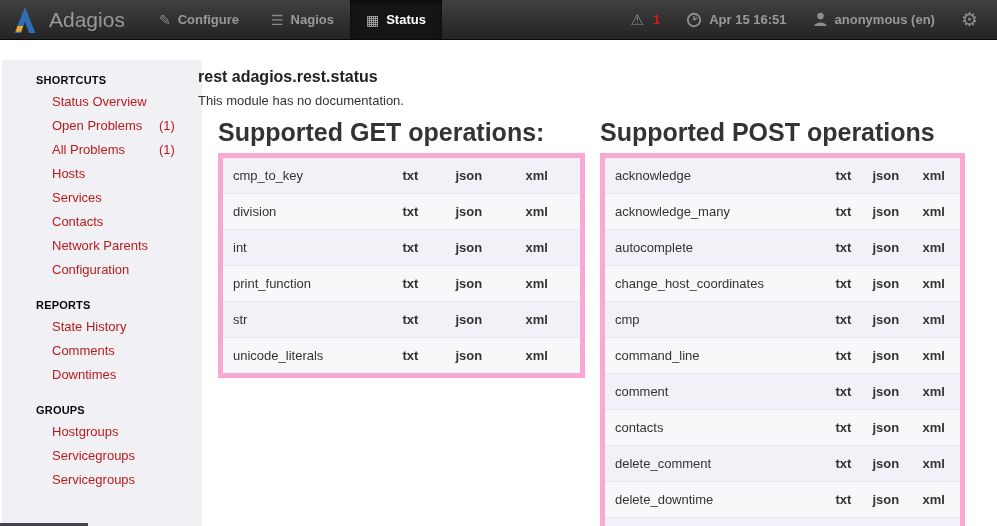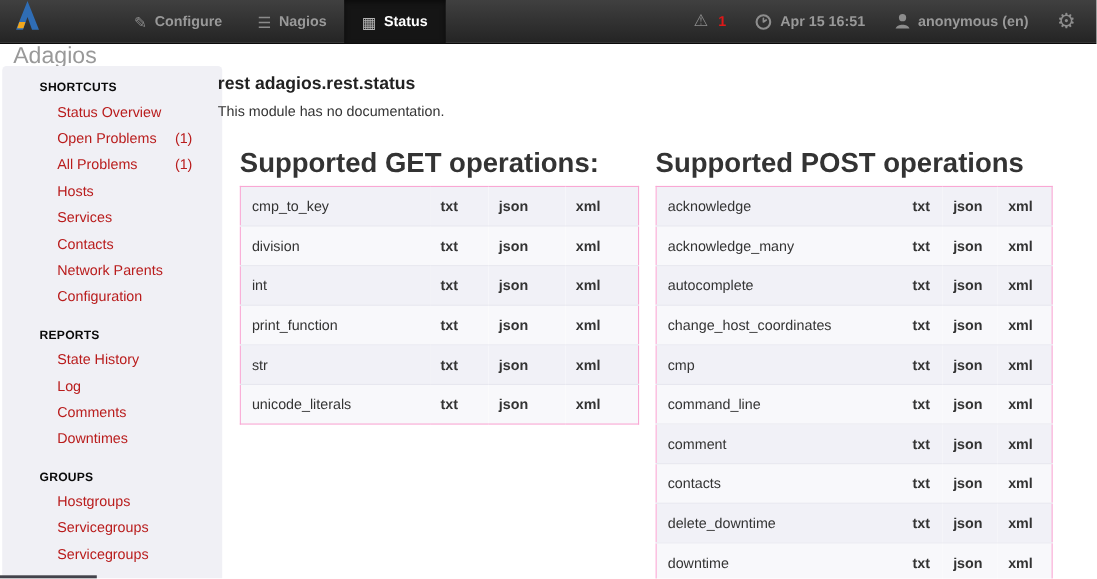--- a/index.html
+++ b/index.html
@@ -4,22 +4,22 @@
 <style>
   * { margin:0; padding:0; box-sizing:border-box; }
   html,body { width:997px; height:526px; overflow:hidden; background:#fff;
     font-family:"Liberation Sans", sans-serif; position:relative; }
 
   
   .navbar { position:absolute; left:0; top:0; width:997px; height:40px;
     background:linear-gradient(#404040,#242424); border-bottom:1px solid #0b0b0b;
     display:flex; align-items:stretch; font-size:13px; font-weight:bold; color:#999; }
   .nav-left { display:flex; align-items:stretch; }
-  .brand { display:flex; gap:11px; padding:0 18px 0 12px;
-    font-size:21px; font-weight:normal; color:#999; text-decoration:none;flex-direction:column; }
+  .brand { display:flex; align-items:center; gap:11px; padding:0 18px 0 12px;
+    font-size:21px; font-weight:normal; color:#999; text-decoration:none; }
   .nav-item { display:flex; align-items:center; gap:7px; padding:0 16px;
     color:#999; text-decoration:none; cursor:pointer; }
   .nav-item .glyph { font-size:14px; color:#8a8a8a; font-weight:normal; }
   .nav-item.active { background:#151515; color:#fff;
     box-shadow:inset 0 2px 5px rgba(0,0,0,.5); }
   .nav-item.active .glyph { color:#b5b5b5; }
   .nav-right { margin-left:auto; display:flex; align-items:stretch; padding-right:6px; }
   .nav-right .nav-item { padding:0 13px; }
   .alert-count { color:#e01818; margin-left:2px; }
   .icon-svg { display:block; }
@@ -34,23 +34,23 @@
   .side-section:first-child .side-section-title { margin-top:0; }
   .side-item { display:block; position:relative; font-size:13px; color:#b91c1c;
     line-height:24px; text-decoration:none;margin-left:16px; }
   .side-count { position:absolute; left:107px; top:0; }
 
   
   .content { position:absolute; left:198px; top:60px; right:0; }
   .page-title { font-size:16px; font-weight:bold; color:#222; margin:7px 0 7px; line-height:19px; }
   .module-doc { font-size:13px; color:#333; margin:0 0 9px; line-height:15px; }
   .columns { margin-left:20px; display:flex; gap:15px; align-items:flex-start; }
-  .op-heading { font-size:25px; font-weight:bold; color:#333; margin:16px 0 6px; line-height:30px; }
-
-  table.ops { border-collapse:collapse; table-layout:fixed; border:1px solid #f9a8d4; }
+  .op-heading { font-size:25px; font-weight:bold; color:#333; margin:0 0 6px; line-height:30px; }
+
+  table.ops { border-collapse:collapse; table-layout:fixed; border:5px solid #f9a8d4; }
   table.ops-get { width:362px; }
   table.ops-post { width:360px; }
   .ops td { padding:10px; font-size:13px; color:#333; border-top:1px solid #e7e7ef;
     white-space:nowrap; overflow:hidden; }
   .ops tr:first-child td { border-top:none; }
   .ops tr:nth-child(odd) { background:#f1f1f7; }
   .ops tr:nth-child(even) { background:#f8f8fb; }
   .fmt-link { font-weight:bold; color:#333; text-decoration:none; cursor:pointer; }
 
   .status-fragment { position:absolute; left:0; bottom:0; width:88px; height:3px;
@@ -120,21 +120,20 @@
     <a class="side-item"><span>All Problems</span><span class="side-count">(1)</span></a>
     <a class="side-item"><span>Hosts</span></a>
     <a class="side-item"><span>Services</span></a>
     <a class="side-item"><span>Contacts</span></a>
     <a class="side-item"><span>Network Parents</span></a>
     <a class="side-item"><span>Configuration</span></a>
   </div>
   <div class="side-section">
     <div class="side-section-title">REPORTS</div>
     <a class="side-item"><span>State History</span></a>
-    <a class="side-item"><span>Log</span></a>
     <a class="side-item"><span>Comments</span></a>
     <a class="side-item"><span>Downtimes</span></a>
   </div>
   <div class="side-section">
     <div class="side-section-title">GROUPS</div>
     <a class="side-item"><span>Hostgroups</span></a>
     <a class="side-item"><span>Servicegroups</span></a>
     <a class="side-item"><span>Servicegroups</span></a>
   </div>
 </aside>
@@ -247,20 +246,26 @@
           <td><a class="fmt-link">json</a></td>
           <td><a class="fmt-link">xml</a></td>
         </tr>
         <tr>
           <td>contacts</td>
           <td><a class="fmt-link">txt</a></td>
           <td><a class="fmt-link">json</a></td>
           <td><a class="fmt-link">xml</a></td>
         </tr>
         <tr>
+          <td>delete_comment</td>
+          <td><a class="fmt-link">txt</a></td>
+          <td><a class="fmt-link">json</a></td>
+          <td><a class="fmt-link">xml</a></td>
+        </tr>
+        <tr>
           <td>delete_downtime</td>
           <td><a class="fmt-link">txt</a></td>
           <td><a class="fmt-link">json</a></td>
           <td><a class="fmt-link">xml</a></td>
         </tr>
         <tr>
           <td>downtime</td>
           <td><a class="fmt-link">txt</a></td>
           <td><a class="fmt-link">json</a></td>
           <td><a class="fmt-link">xml</a></td>

